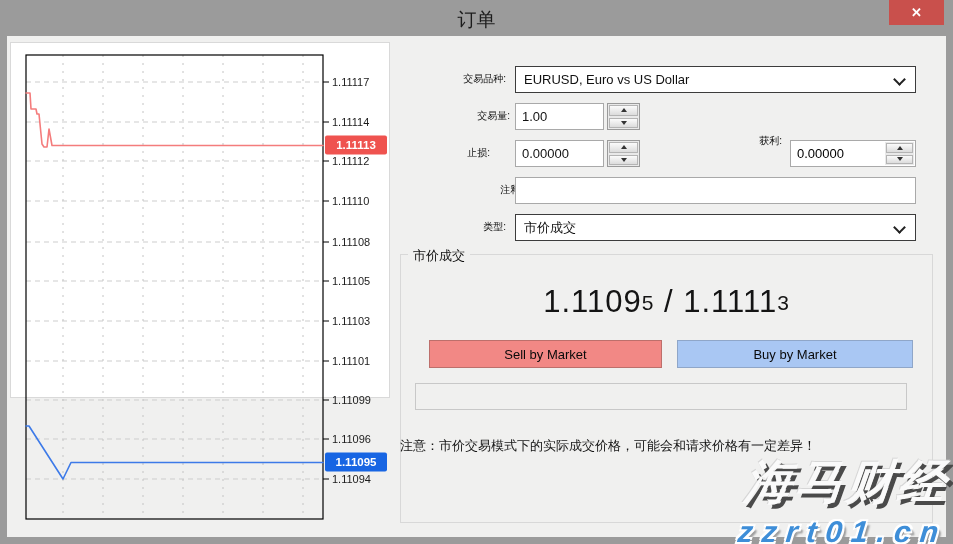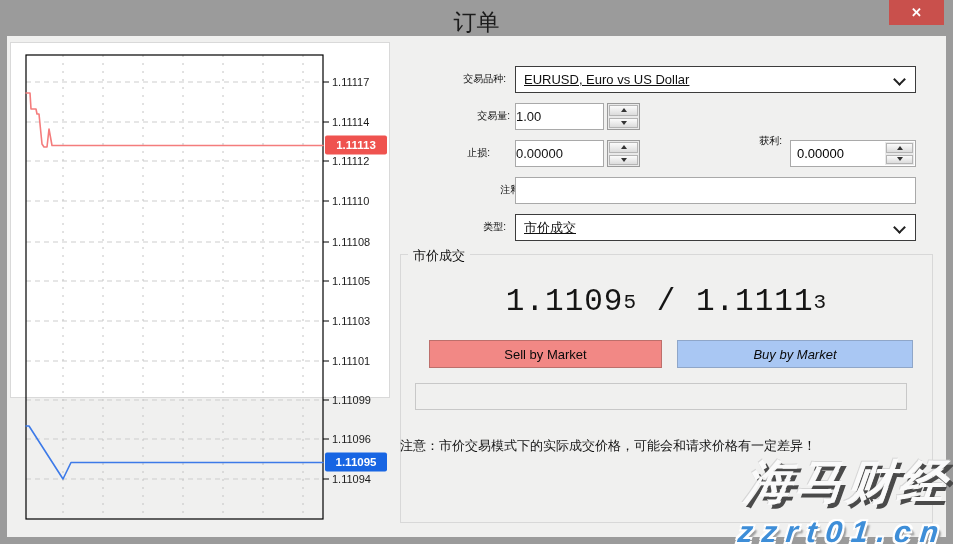--- a/index.html
+++ b/index.html
@@ -1,39 +1,39 @@
 <!DOCTYPE html>
 <html><head>
 <meta charset="utf-8">
 <style>
   html,body{margin:0;padding:0;background:#6e6e6e;}
   .win{position:relative;width:953px;height:544px;background:#9b9b9b;
        font-family:"Liberation Sans",sans-serif;overflow:hidden;}
   
   .titlebar{position:absolute;left:0;top:0;width:953px;height:32px;}
   .title{position:absolute;left:0;top:7px;width:100%;text-align:center;
-         font-size:23px;color:#1c1c1c;}
+         font-size:19px;color:#1c1c1c;}
   .close-btn{position:absolute;left:889px;top:0;width:55px;height:25px;
              background:#c9504c;color:#fff;font-size:13px;font-weight:bold;
              display:flex;align-items:center;justify-content:center;cursor:pointer;}
   
   .content{position:absolute;left:7px;top:36px;width:939px;height:501px;background:#f0f0ef;}
   
   .chart-card{position:absolute;left:10px;top:42px;width:380px;height:356px;
               background:#fff;border:1px solid #d9d9d9;box-sizing:border-box;}
   .chart-card svg{display:block;}
   
   .flabel{position:absolute;width:110px;text-align:right;font-size:10px;color:#111;}
   .combo{position:absolute;left:515px;width:401px;height:27px;background:#fff;
          border:1px solid #3c3c3c;box-sizing:border-box;font-size:13px;color:#111;
-         display:flex;align-items:center;padding:0 26px 0 8px;cursor:pointer;text-decoration:underline;}
+         display:flex;align-items:center;padding:0 26px 0 8px;cursor:pointer;}
   .chev{position:absolute;right:11px;top:8px;width:7px;height:7px;
         border-right:2px solid #222;border-bottom:2px solid #222;transform:rotate(45deg);}
   .tfield{position:absolute;height:27px;background:#fff;border:1px solid #a9a9a9;
-          box-sizing:border-box;font-size:13px;color:#111;padding:0 0;
+          box-sizing:border-box;font-size:13px;color:#111;padding:0 6px;
           font-family:"Liberation Sans",sans-serif;outline:none;}
   .spinbox{position:absolute;width:33px;height:27px;border:1px solid #9a9a9a;
            box-sizing:border-box;background:#e9e9e9;display:flex;flex-direction:column;}
   .spinbtn{flex:1;background:linear-gradient(#fbfbfb,#dcdcdc);border:1px solid #b4b4b4;
            margin:1px;display:flex;align-items:center;justify-content:center;cursor:pointer;}
   .arr-up{width:0;height:0;border-left:3px solid transparent;border-right:3px solid transparent;
           border-bottom:4px solid #333;}
   .arr-dn{width:0;height:0;border-left:3px solid transparent;border-right:3px solid transparent;
           border-top:4px solid #333;}
   .tp-wrap{position:absolute;left:790px;top:140px;width:126px;height:27px;background:#fff;
@@ -42,27 +42,27 @@
            font-size:13px;padding:0 6px;box-sizing:border-box;outline:none;
            font-family:"Liberation Sans",sans-serif;}
   .tp-wrap .spin-inner{position:absolute;right:1px;top:1px;width:29px;height:23px;border:none;
            background:#e9e9e9;display:flex;flex-direction:column;}
   
   .groupbox{position:absolute;left:400px;top:254px;width:533px;height:269px;
             border:1px solid #d8d8d8;box-sizing:border-box;}
   .group-legend{position:absolute;left:408px;top:247px;background:#f0f0ef;
                 padding:0 5px;font-size:13px;color:#111;}
   .price-row{position:absolute;left:400px;top:284px;width:533px;text-align:center;
-             font-size:31px;color:#141414;letter-spacing:1px;font-family:Liberation Mono, monospace;}
+             font-size:31px;color:#141414;letter-spacing:1px;}
   .price-small{font-size:21px;position:relative;top:-2px;}
   .trade-btn{position:absolute;top:340px;height:28px;font-size:13px;color:#0a0a0a;
              display:flex;align-items:center;justify-content:center;cursor:pointer;
              box-sizing:border-box;}
   .sell{left:429px;width:233px;background:#f28885;border:1px solid #bd6f6b;}
-  .buy{left:677px;width:236px;background:#a9c7f3;border:1px solid #8fa6c8;font-style:italic;}
+  .buy{left:677px;width:236px;background:#a9c7f3;border:1px solid #8fa6c8;}
   .progress-box{position:absolute;left:415px;top:383px;width:492px;height:27px;
                 border:1px solid #c8c8c8;box-sizing:border-box;}
   .note{position:absolute;left:400px;top:437px;width:533px;text-align:left;
         font-size:13px;color:#161616;}
   
   .wm1{position:absolute;right:4px;bottom:30px;font-size:47px;font-weight:bold;
        font-style:italic;letter-spacing:4px;color:#fafafa;transform:skewX(-6deg);
        text-shadow:4px 4px 0 #4a4a4a,-1px -1px 0 #d6d6d6;white-space:nowrap;}
   .wm2{position:absolute;right:6px;bottom:-5px;font-size:30px;font-weight:bold;
        font-style:italic;letter-spacing:9px;color:#3e8ed8;transform:skewX(-6deg);

